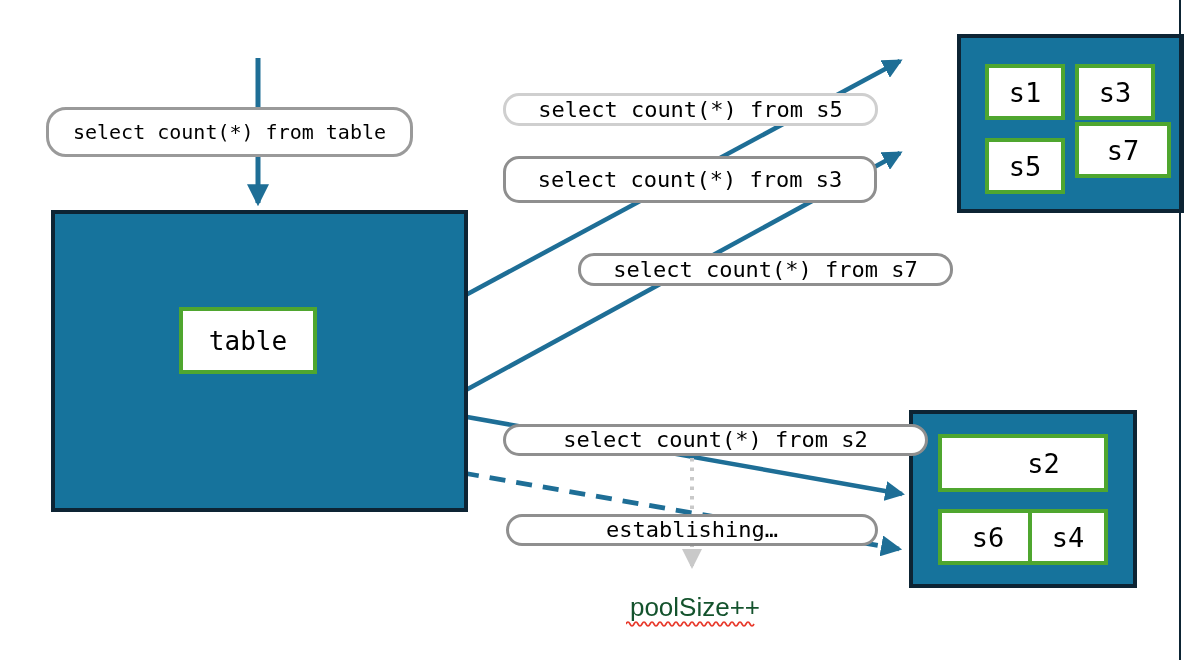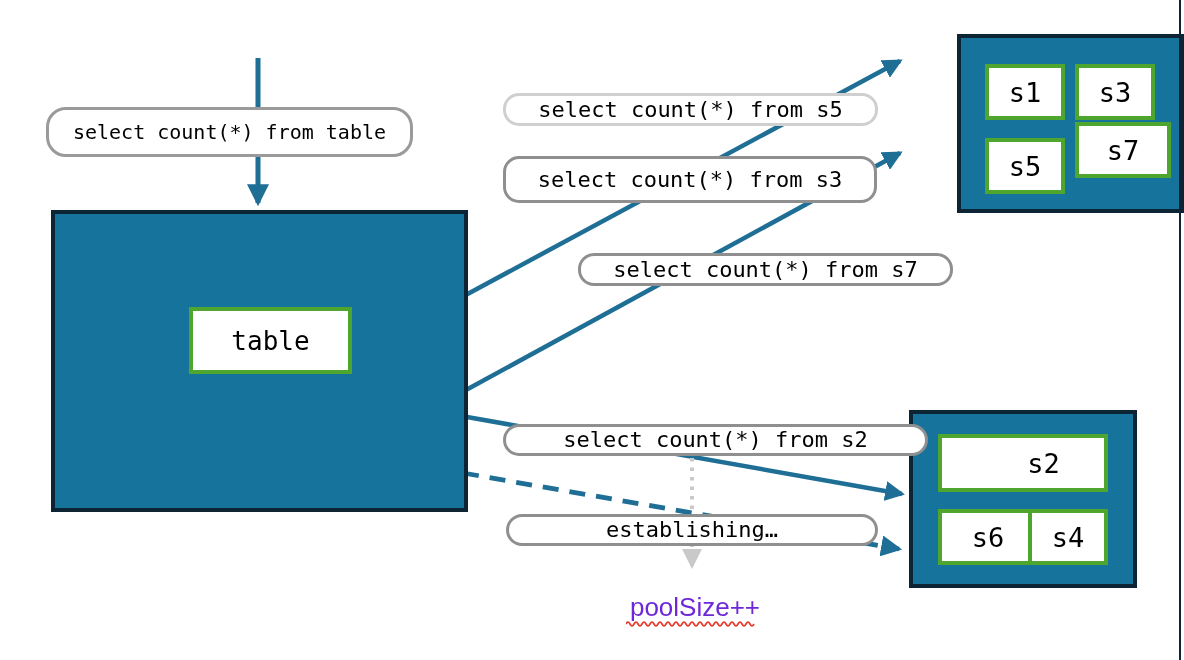--- a/index.html
+++ b/index.html
@@ -29,21 +29,21 @@
   
   .shard {
     position: absolute;
     background: #ffffff;
     border: 4px solid #4fa62f;
     display: flex; align-items: center; justify-content: center;
     color: #000000;
     font-size: 27px;
     line-height: 1;
   }
-  .table-inner { left: 134px; top: 93px; width: 163px; height: 67px; font-size: 26px; }
+  .table-inner { left: 124px; top: 93px; width: 138px; height: 67px; font-size: 26px; }
   .s1 { left: 24px;  top: 26px;  width: 80px;  height: 56px; }
   .s3 { left: 114px; top: 26px;  width: 80px;  height: 56px; }
   .s5 { left: 24px;  top: 100px; width: 80px;  height: 56px; }
   .s7 { left: 114px; top: 84px; width: 96px;  height: 56px; }
   .s2 { left: 25px;  top: 20px;  width: 170px; height: 58px; padding-left: 41px; }
   .s6 { left: 25px;  top: 95px;  width: 100px;  height: 56px; }
   .s4 { left: 115px; top: 95px;  width: 80px;  height: 56px; }
   
   .pill {
     position: absolute;
@@ -63,21 +63,21 @@
   .pill-s7    { left: 578px; top: 253px; width: 375px; height: 33px; }
   .pill-s2    { left: 503px; top: 424px; width: 425px; height: 32px; align-items: center; }
   .pill-est   { left: 506px; top: 514px; width: 372px; height: 32px; }
   
   .pool {
     position: absolute;
     left: 595px; top: 592px; width: 200px;
     text-align: center;
     font-family: "Liberation Sans", sans-serif;
     font-size: 26px;
-    color: #6d28d9;
+    color: #14532d;
     z-index: 3;
   }
   .squiggle {
     position: absolute;
     left: 626px; top: 619px;
     z-index: 3;
   }
   
   .slide-edge {
     position: absolute;

